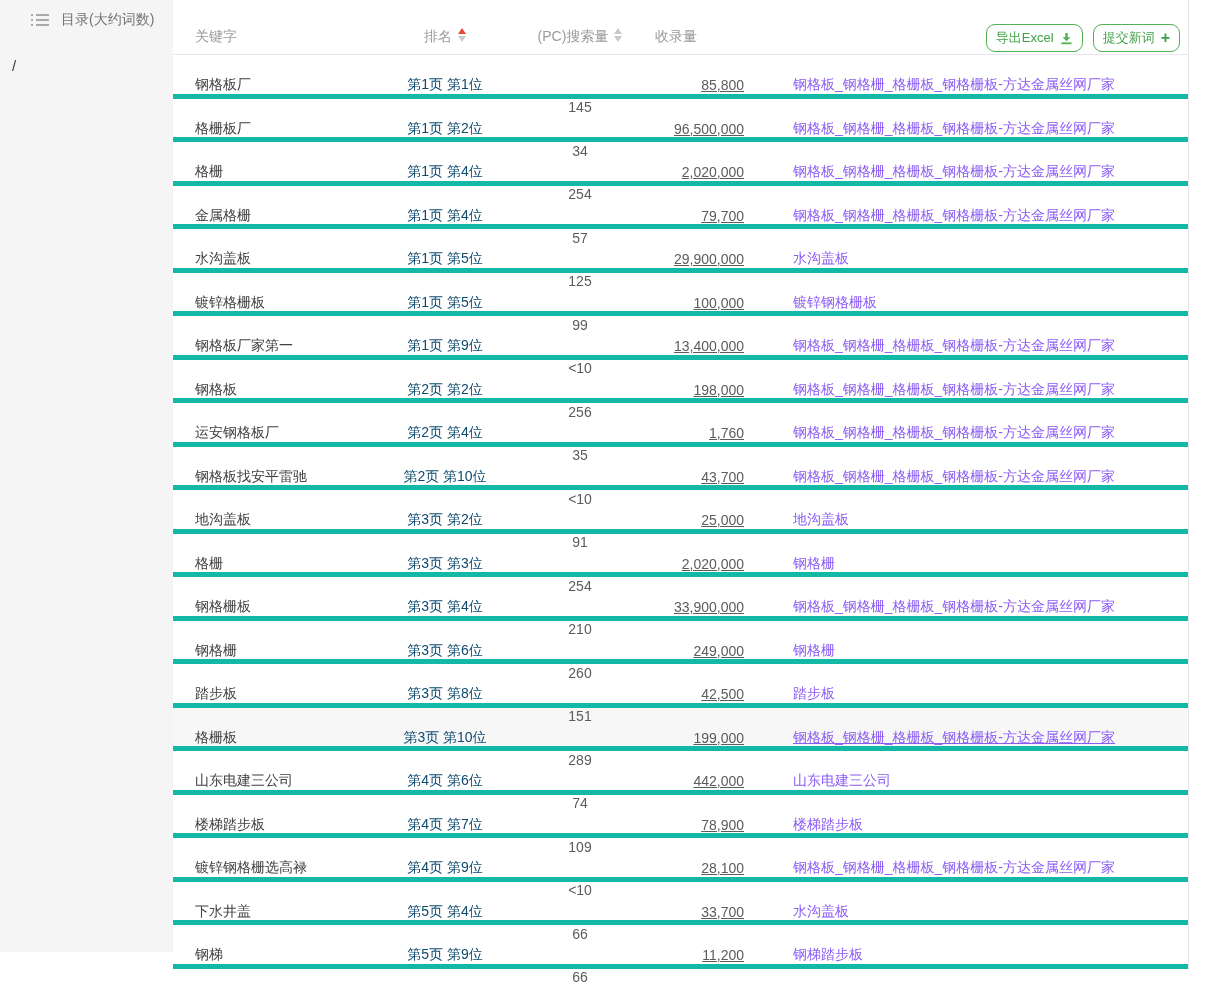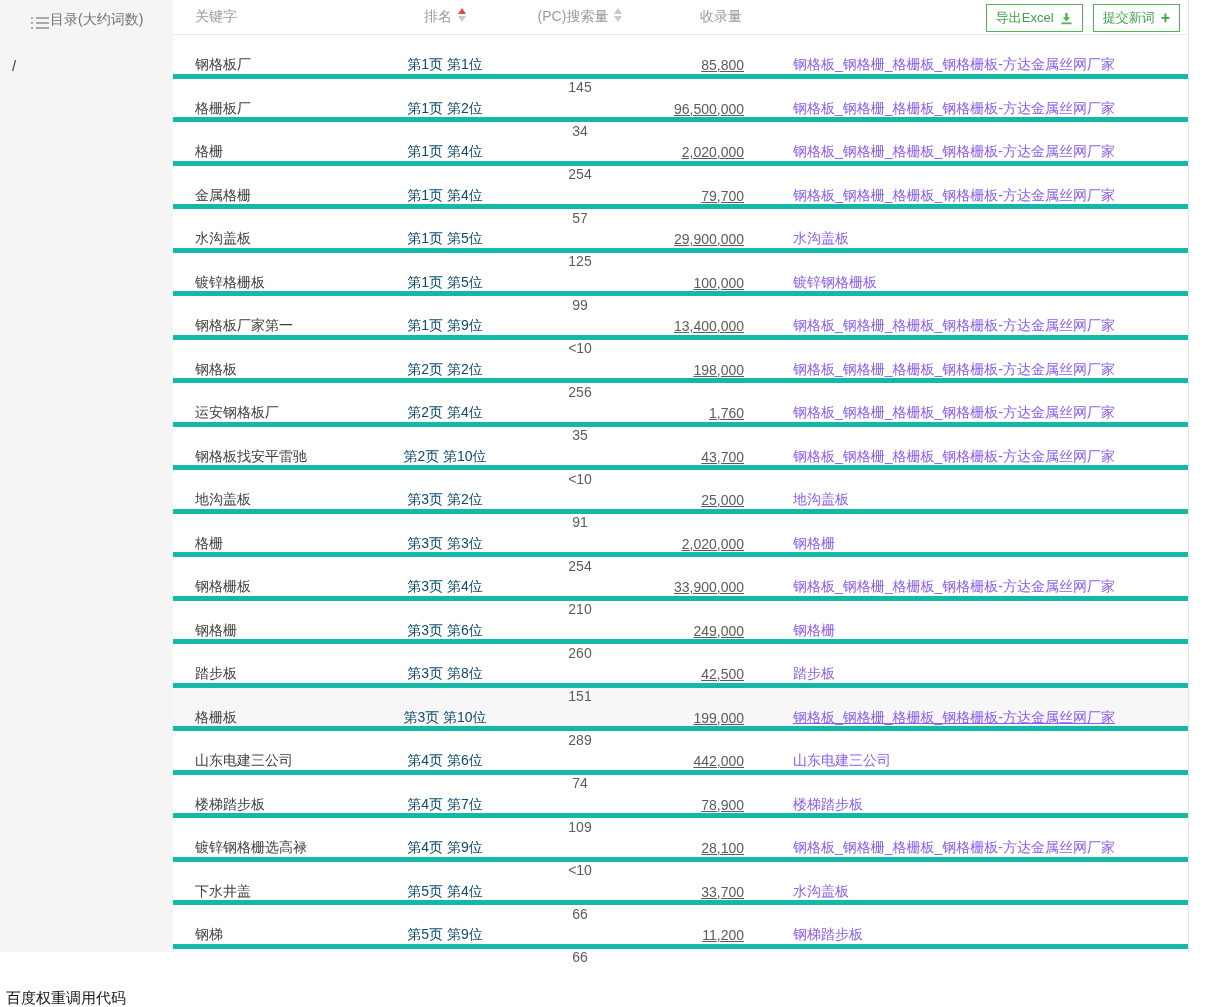--- a/index.html
+++ b/index.html
@@ -1,45 +1,45 @@
 <!DOCTYPE html>
 <html><head>
 <meta charset="utf-8">
 <style>
   * { margin:0; padding:0; box-sizing:border-box; }
   html,body { width:1213px; height:1007px; background:#fff; overflow:hidden;
     font-family:"Liberation Sans","DejaVu Sans",sans-serif; }
   .app { display:flex; width:1213px; }
   
   .sidebar { width:173px; height:952px; background:#f5f5f5; flex:0 0 173px; }
-  .sidebar-header { display:flex; align-items:flex-end; gap:1px; padding:11px 0 0 36px;
+  .sidebar-header { display:flex; align-items:center; gap:12px; padding:11px 0 0 36px;
     font-size:14px; color:#737373; }
   .list-icon { display:inline-flex; flex-direction:column; gap:3px; }
   .list-icon i { display:block; width:13px; height:2px; background:#a9a9a9; position:relative; }
   .list-icon i::before { content:""; position:absolute; left:-5px; top:0; width:2px; height:2px; background:#a9a9a9; }
   .sidebar-item { padding:28px 0 0 12px; font-size:15px; color:#3c3c3c; cursor:pointer; }
   
   .main { width:1016px; flex:0 0 1016px; border-right:1px solid #e4e4e4; }
   .grid-cols { display:grid; grid-template-columns:212px 120px 150px 95px 1fr; align-items:center; }
   .thead { height:35px; border-bottom:1px solid #e8e8e8; position:relative; }
-  .thead .grid-cols { height:100%; }
+  .thead .grid-cols { height:100%;margin-top:20px; }
   .th { font-size:14px; color:#9b9b9b; }
   .th.kw { padding-left:22px; }
   .th.center { display:flex; justify-content:center; gap:6px; }
-  .th.right { text-align:right; padding-right:8px; }
+  .th.right { padding-right:8px; }
   .th.title { padding-left:43px; }
   .sort { display:inline-flex; flex-direction:column; cursor:pointer; }
   .tri { width:0; height:0; border-left:4px solid transparent; border-right:4px solid transparent; display:block; }
   .tri.up { border-bottom:6px solid #c9c9c9; margin-bottom:2px; }
   .tri.down { border-top:6px solid #c9c9c9; }
   .tri.up.active { border-bottom-color:#e8483c; }
   
   .toolbar { position:absolute; right:8px; top:4px; display:flex; gap:10px; }
   .btn { display:inline-flex; align-items:center; gap:6px; background:#fff; border:1px solid #53b156;
-    color:#3fa146; font-size:13px; padding:4px 9px; border-radius:0; cursor:pointer;
+    color:#3fa146; font-size:13px; padding:4px 9px; border-radius:9px; cursor:pointer;
     font-family:"Liberation Sans","DejaVu Sans",sans-serif; }
   .btn .plus { font-size:16px; font-weight:bold; line-height:12px; color:#3fa146; }
   
   .row { height:43.5px; border-bottom:5px solid #14b8a6; }
   .row.hl { background:#f7f7f7; }
   .cell { font-size:14px; }
   .cell.kw { padding-left:22px; color:#404040; }
   .cell.rank { text-align:center; color:#0c4a6e; cursor:pointer; }
   .cell.sv { text-align:center; color:#5c5c5c;margin-top:44px; }
   .cell.idx { text-align:right; padding-right:6px; color:#5c5c5c;text-decoration:underline; }

